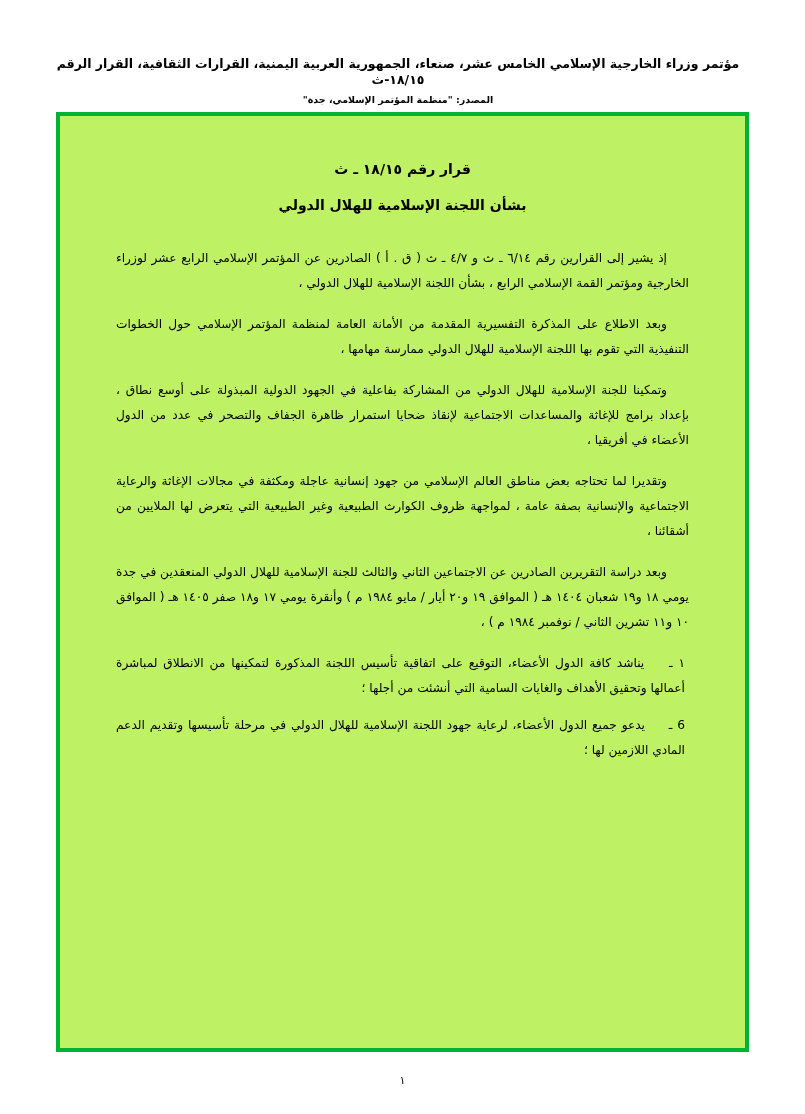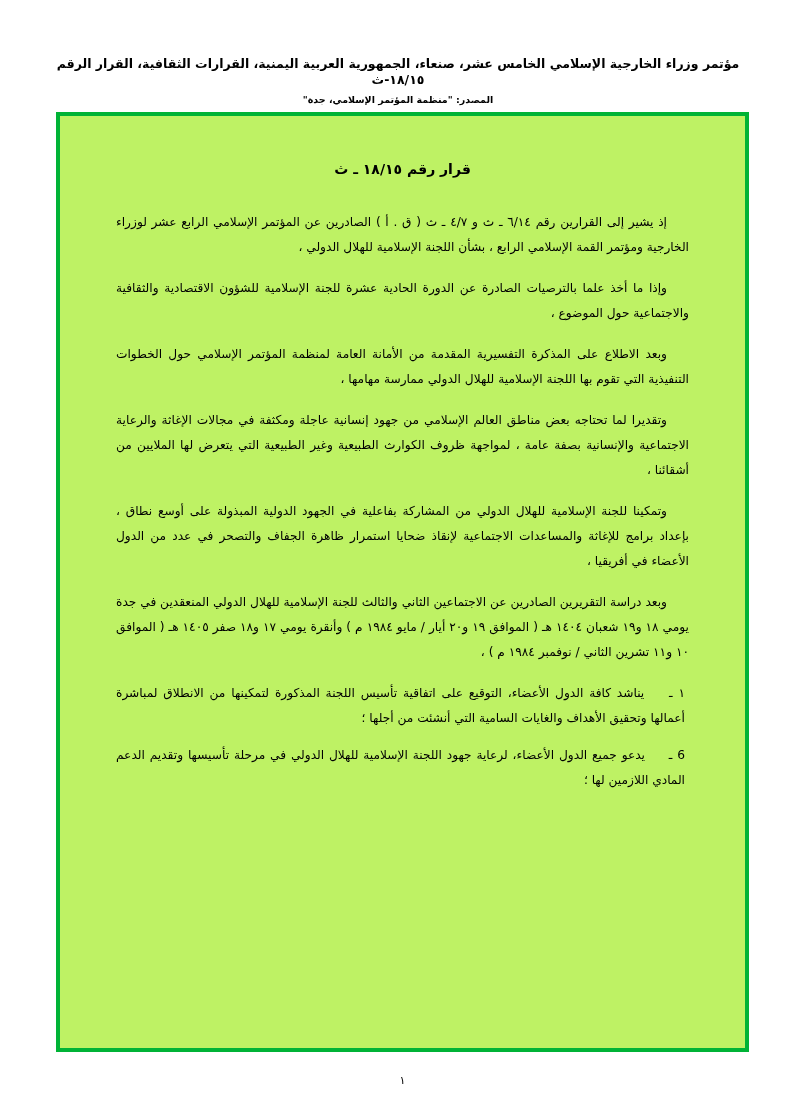--- a/index.html
+++ b/index.html
@@ -115,27 +115,27 @@
   <div class="header">
     <div class="header-line1">مؤتمر وزراء الخارجية الإسلامي الخامس عشر، صنعاء، الجمهورية العربية اليمنية، القرارات الثقافية، القرار الرقم ١٨/١٥-ث</div>
     <div class="header-line2">المصدر:  "منظمة المؤتمر الإسلامي، جدة"</div>
   </div>
 
   <div class="frame">
     <div class="content">
 
       <div class="title-block">
         <div class="doc-number">قرار رقم ١٨/١٥ ـ ث</div>
+        <div class="doc-subject">بشأن اللجنة الإسلامية للهلال الدولي</div>
       </div>
 
       <div class="para">إذ يشير إلى القرارين رقم ٦/١٤ ـ ث و ٤/٧ ـ ث ( ق . أ ) الصادرين عن المؤتمر الإسلامي الرابع عشر لوزراء الخارجية ومؤتمر القمة الإسلامي الرابع ، بشأن اللجنة الإسلامية للهلال الدولي ،</div>
-      <div class="para">وإذا ما أخذ علما بالترصيات الصادرة عن الدورة الحادية عشرة للجنة الإسلامية للشؤون الاقتصادية والثقافية والاجتماعية حول الموضوع ،</div>
       <div class="para">وبعد الاطلاع على المذكرة التفسيرية المقدمة من الأمانة العامة لمنظمة المؤتمر الإسلامي حول الخطوات التنفيذية التي تقوم بها اللجنة الإسلامية للهلال الدولي ممارسة مهامها ،</div>
+      <div class="para">وتمكينا للجنة الإسلامية للهلال الدولي من المشاركة بفاعلية في الجهود الدولية المبذولة على أوسع نطاق ، بإعداد برامج للإغاثة والمساعدات الاجتماعية لإنقاذ ضحايا استمرار ظاهرة الجفاف والتصحر في عدد من الدول الأعضاء في أفريقيا ،</div>
       <div class="para">وتقديرا لما تحتاجه بعض مناطق العالم الإسلامي من جهود إنسانية عاجلة ومكثفة في مجالات الإغاثة والرعاية الاجتماعية والإنسانية بصفة عامة ، لمواجهة ظروف الكوارث الطبيعية وغير الطبيعية التي يتعرض لها الملايين من أشقائنا ،</div>
-      <div class="para">وتمكينا للجنة الإسلامية للهلال الدولي من المشاركة بفاعلية في الجهود الدولية المبذولة على أوسع نطاق ، بإعداد برامج للإغاثة والمساعدات الاجتماعية لإنقاذ ضحايا استمرار ظاهرة الجفاف والتصحر في عدد من الدول الأعضاء في أفريقيا ،</div>
       <div class="para">وبعد دراسة التقريرين الصادرين عن الاجتماعين الثاني والثالث للجنة الإسلامية للهلال الدولي المنعقدين في جدة يومي ١٨ و١٩ شعبان ١٤٠٤ هـ ( الموافق ١٩ و٢٠ أيار / مايو ١٩٨٤ م ) وأنقرة يومي ١٧ و١٨ صفر ١٤٠٥ هـ ( الموافق ١٠ و١١ تشرين الثاني / نوفمبر ١٩٨٤ م ) ،</div>
 
       <div class="list-item">
         <span class="marker">١ ـ</span>
         <span>يناشد كافة الدول الأعضاء، التوقيع على اتفاقية تأسيس اللجنة المذكورة لتمكينها من الانطلاق لمباشرة أعمالها وتحقيق الأهداف والغايات السامية التي أنشئت من أجلها ؛</span>
       </div>
       <div class="list-item">
         <span class="marker">6 ـ</span>
         <span>يدعو جميع الدول الأعضاء، لرعاية جهود اللجنة الإسلامية للهلال الدولي في مرحلة تأسيسها وتقديم الدعم المادي اللازمين لها ؛</span>
       </div>

